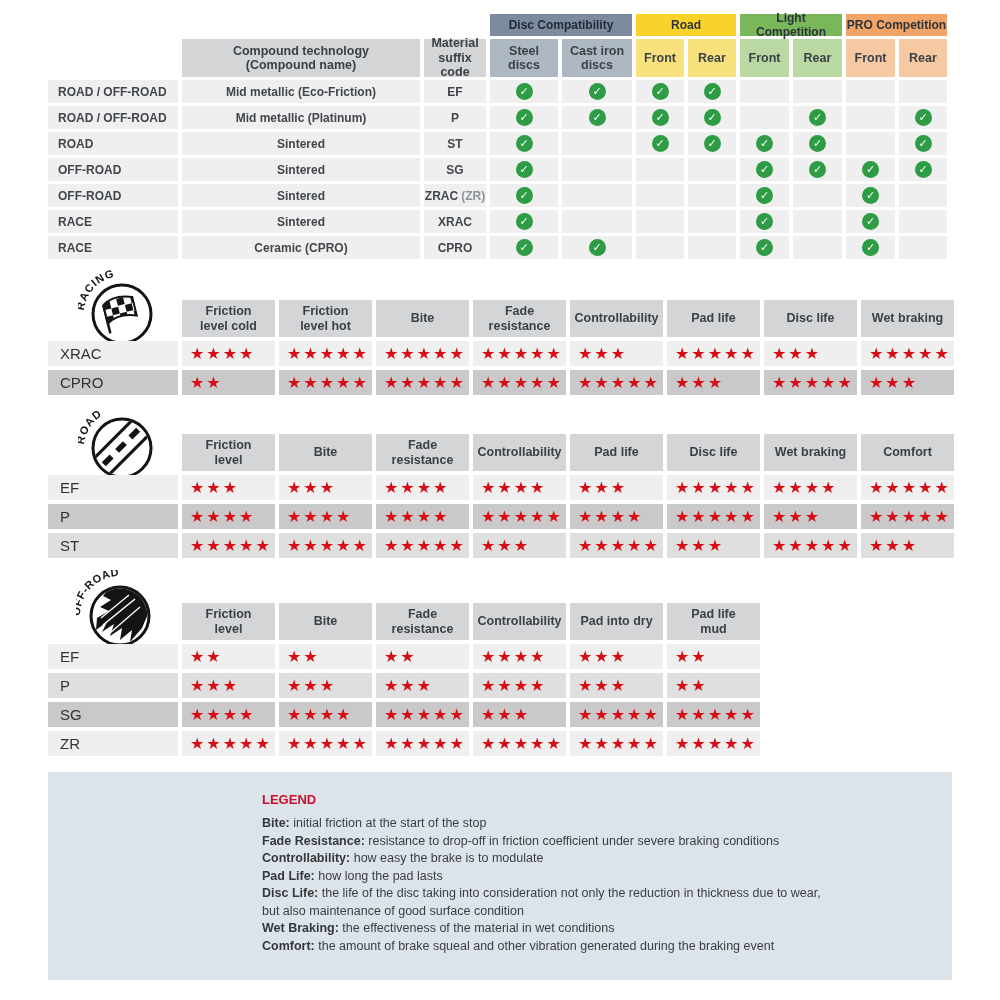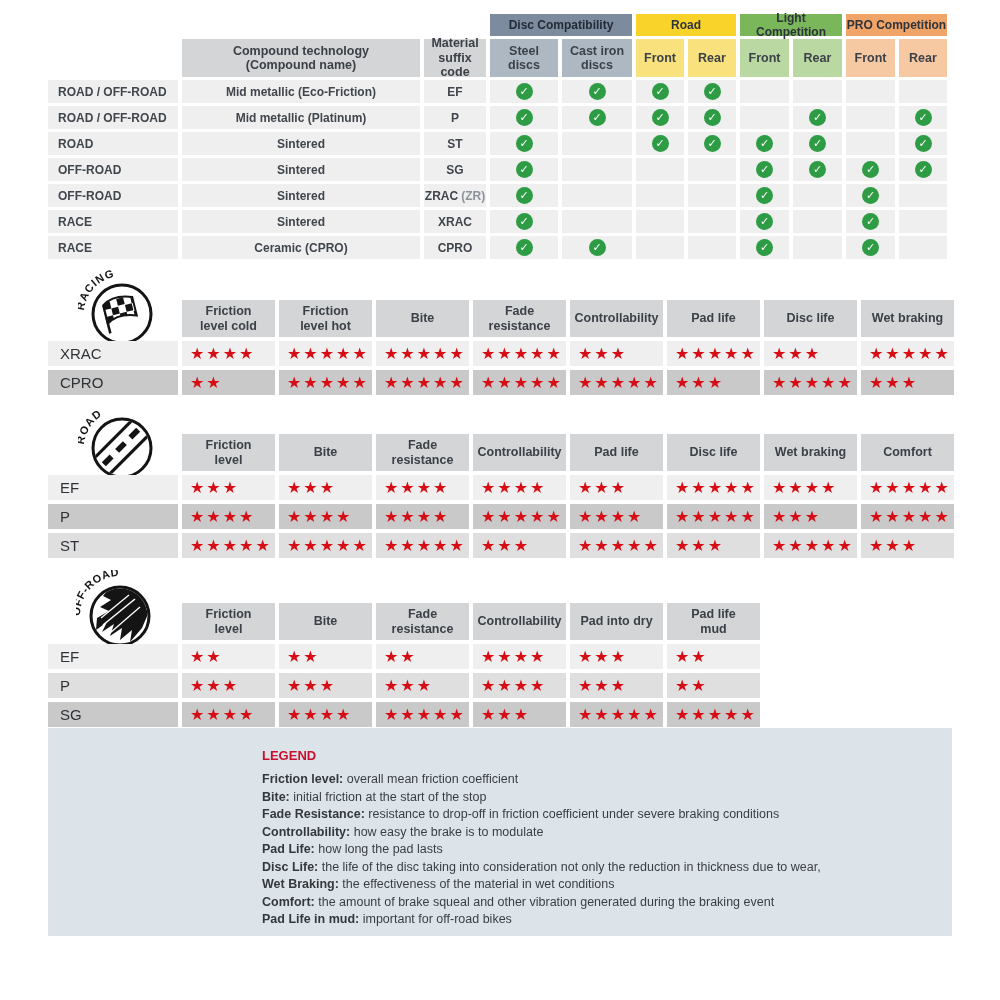--- a/index.html
+++ b/index.html
@@ -41,21 +41,21 @@
   .stars{justify-content:flex-start !important;padding-left:8px;color:#d60d15;
          font-size:16px;letter-spacing:2px;overflow:hidden;white-space:nowrap;}
   .shade-light{background:#efefef;}
   .shade-medium{background:#dfdfdf;}
   .shade-dark{background:#c9c9c9;}
   .section-icon{position:absolute;width:80px;height:80px;}
   .section-icon text{font-family:"Liberation Sans","DejaVu Sans",sans-serif;
                      font-size:11px;font-weight:700;fill:#141414;letter-spacing:1px;}
 
   
-  .legend{position:absolute;left:48px;top:728px;width:904px;height:208px;background:#dce4e9;}
+  .legend{position:absolute;left:48px;top:772px;width:904px;height:208px;background:#dce4e9;}
   .legend-inner{padding:20px 20px 0 214px;}
   .legend-title{color:#c8102e;font-weight:700;font-size:13px;margin-bottom:8px;}
   .legend-line{font-size:12.5px;line-height:17.5px;color:#3a3e43;}
   .legend-line b{color:#34383d;}
 </style>
 </head>
 <body>
 
 <div id="stage">
 
@@ -385,26 +385,25 @@
       <div class="cell stars shade-light" style="grid-area: 5 / 4;">★★★★★</div>
       <div class="cell stars shade-light" style="grid-area: 5 / 5;">★★★★★</div>
       <div class="cell stars shade-light" style="grid-area: 5 / 6;">★★★★★</div>
       <div class="cell stars shade-light" style="grid-area: 5 / 7;">★★★★★</div>
     </div>
 
   <div class="legend">
     <div class="legend-inner">
       <div class="legend-title">LEGEND</div>
       <div>
-          <div class="legend-line"><b>Friction level:</b> overall mean friction coefficient</div>
           <div class="legend-line"><b>Bite:</b> initial friction at the start of the stop</div>
           <div class="legend-line"><b>Fade Resistance:</b> resistance to drop-off in friction coefficient under severe braking conditions</div>
           <div class="legend-line"><b>Controllability:</b> how easy the brake is to modulate</div>
           <div class="legend-line"><b>Pad Life:</b> how long the pad lasts</div>
           <div class="legend-line"><b>Disc Life:</b> the life of the disc taking into consideration not only the reduction in thickness due to wear,</div>
+          <div class="legend-line">but also maintenance of good surface condition</div>
           <div class="legend-line"><b>Wet Braking:</b> the effectiveness of the material in wet conditions</div>
           <div class="legend-line"><b>Comfort:</b> the amount of brake squeal and other vibration generated during the braking event</div>
-          <div class="legend-line"><b>Pad Life in mud:</b> important for off-road bikes</div>
         </div>
     </div>
   </div>
 
 </div>
 
 </body></html>

